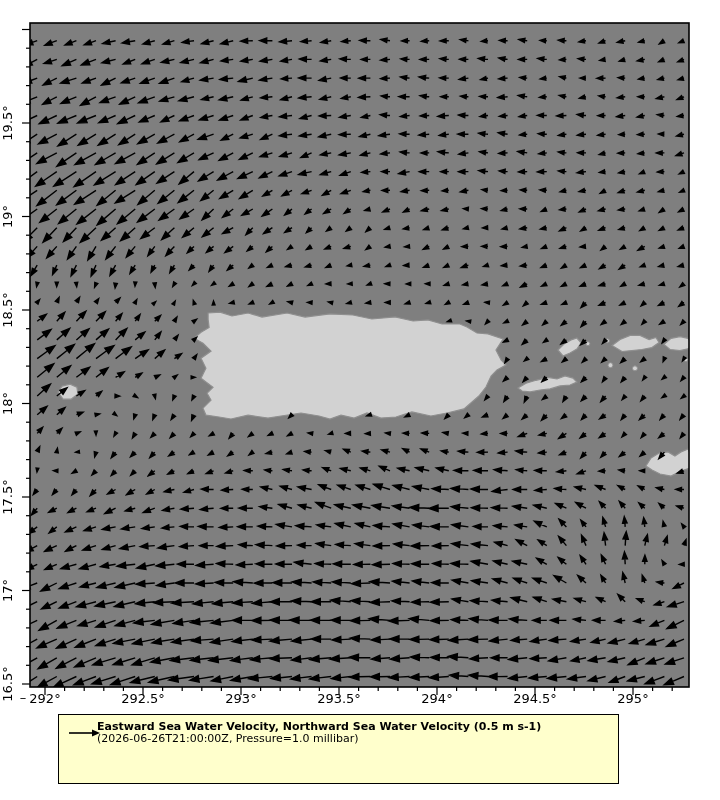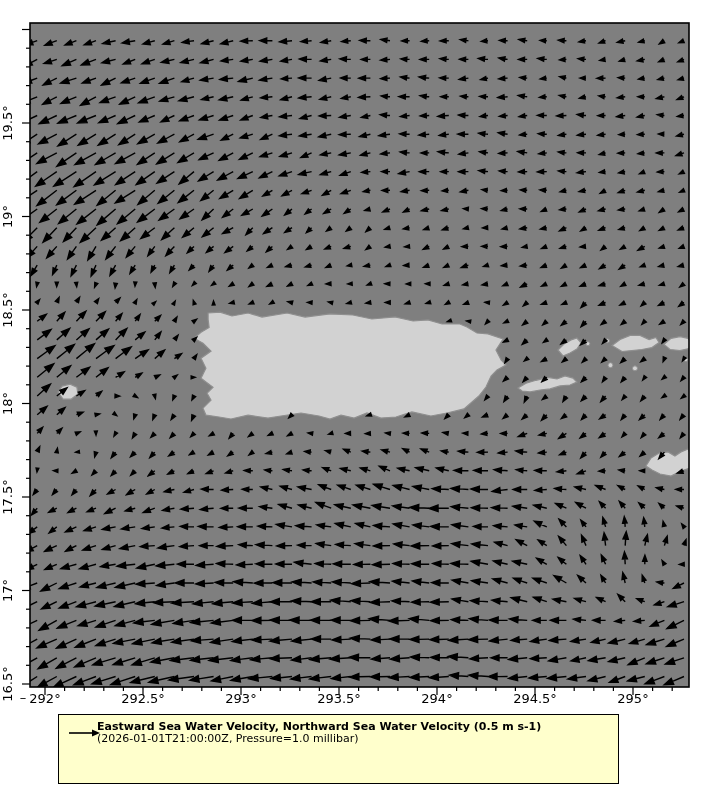--- a/index.html
+++ b/index.html
@@ -1240,15 +1240,15 @@
     </g>
   </svg>
 
 <div class="legend-box">
   <svg class="legend-arrow" width="34" height="12">
     <line x1="2" y1="6" x2="25" y2="6" stroke="#000" stroke-width="1.6"></line>
     <polygon points="25,2.5 33,6 25,9.5" fill="#000"></polygon>
   </svg>
   <div class="legend-text">
     <div class="legend-title">Eastward Sea Water Velocity, Northward Sea Water Velocity (0.5 m s-1)</div>
-    <div>(2026-01-01T21:00:00Z, Pressure=1.0 millibar)</div>
+    <div>(2026-06-26T21:00:00Z, Pressure=1.0 millibar)</div>
   </div>
 </div>
 
 </body></html>

